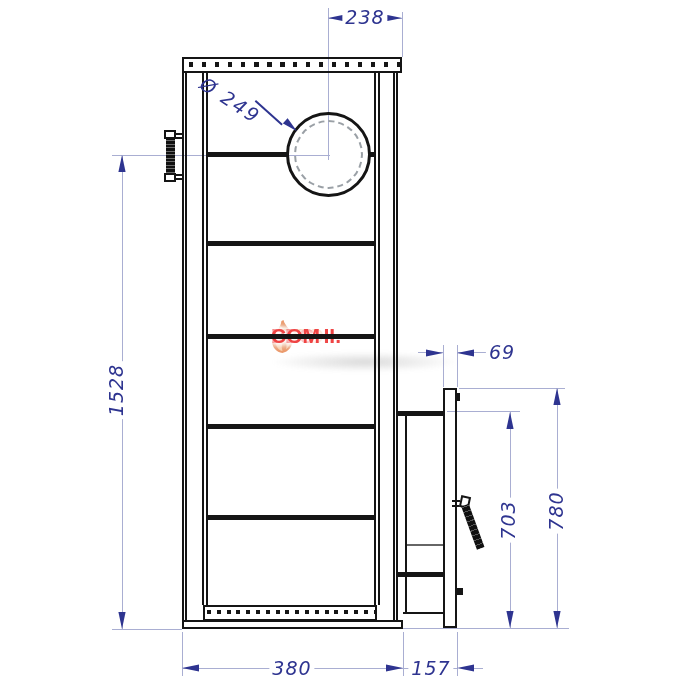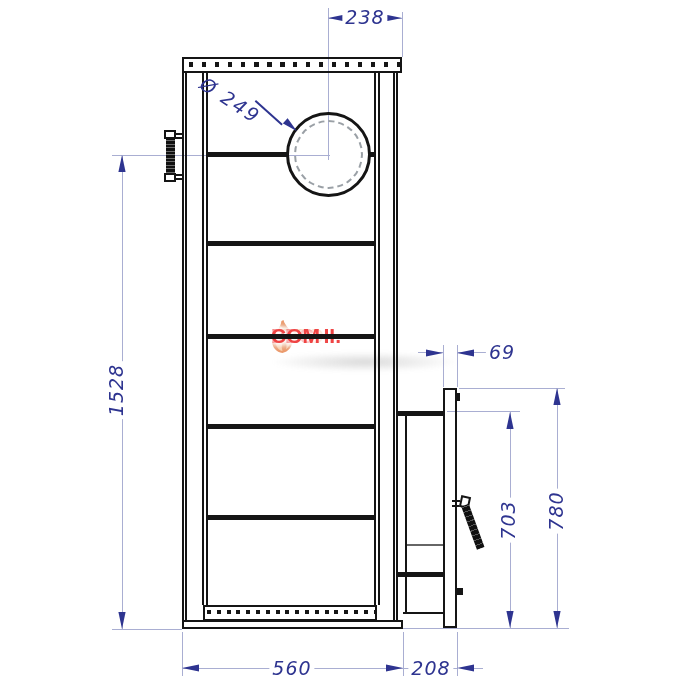--- a/index.html
+++ b/index.html
@@ -135,16 +135,16 @@
 
   <div class="ld" style="left:256px;top:100px;width:36px;height:1.5px;transform:rotate(42deg);transform-origin:0 0;"></div>
   <div class="ar ar-r" style="left:283px;top:122px;width:16px;height:8px;transform:rotate(42deg);"></div>
 
   <div class="tx" style="left:365px;top:18px;">238</div>
   <div class="tx diag" style="left:207px;top:74px;letter-spacing:2px;">Ø 249</div>
   <div class="tx v" style="left:117px;top:390px;">1528</div>
   <div class="tx" style="left:502px;top:353px;">69</div>
   <div class="tx v" style="left:509px;top:520px;">703</div>
   <div class="tx v" style="left:557px;top:511px;">780</div>
-  <div class="tx" style="left:292px;top:669px;">560</div>
-  <div class="tx" style="left:431px;top:669px;">208</div>
+  <div class="tx" style="left:292px;top:669px;">380</div>
+  <div class="tx" style="left:431px;top:669px;">157</div>
 
 </div>
 
 </body></html>

